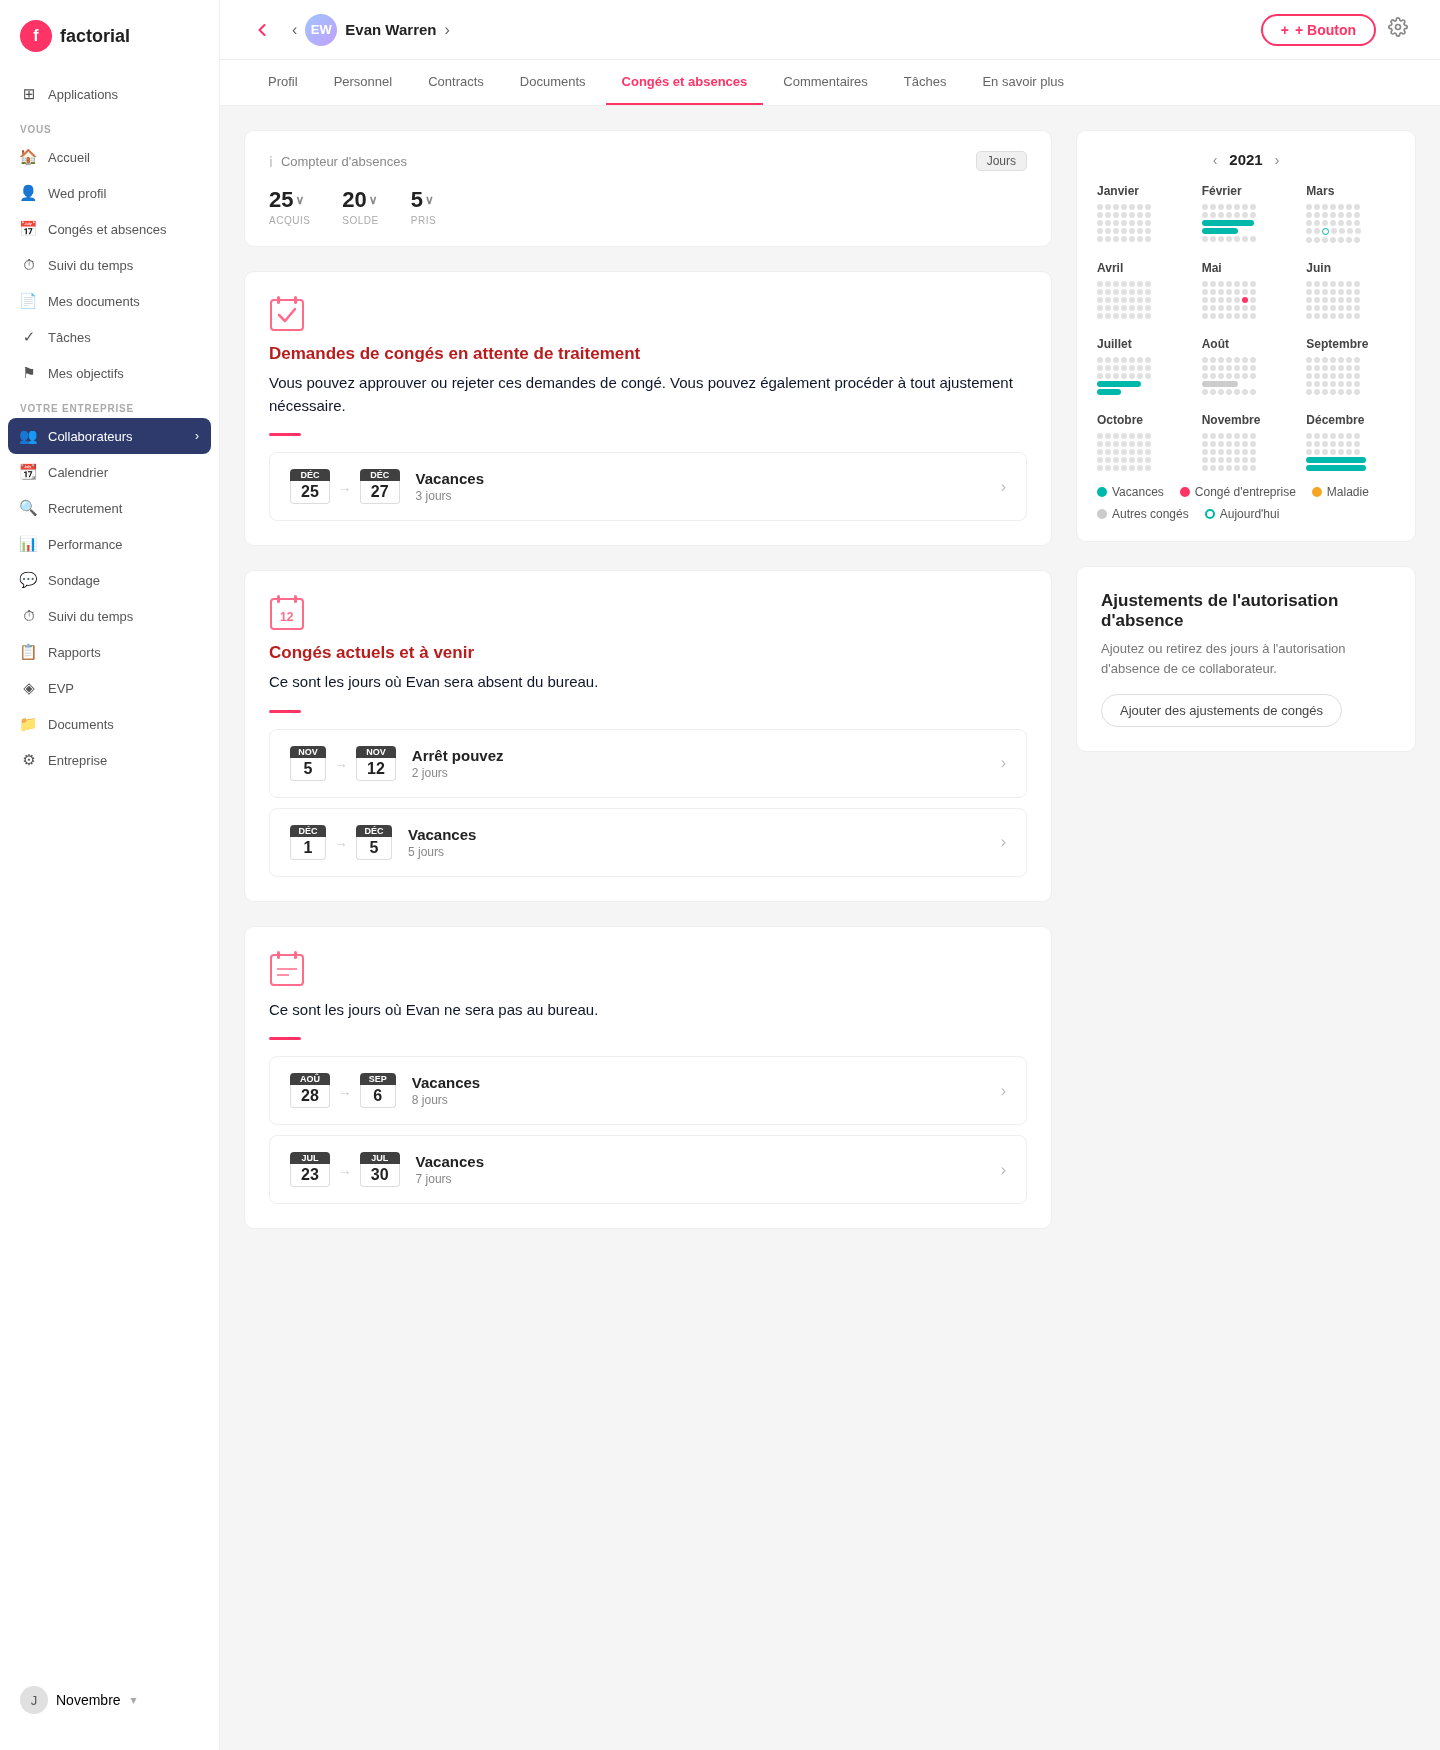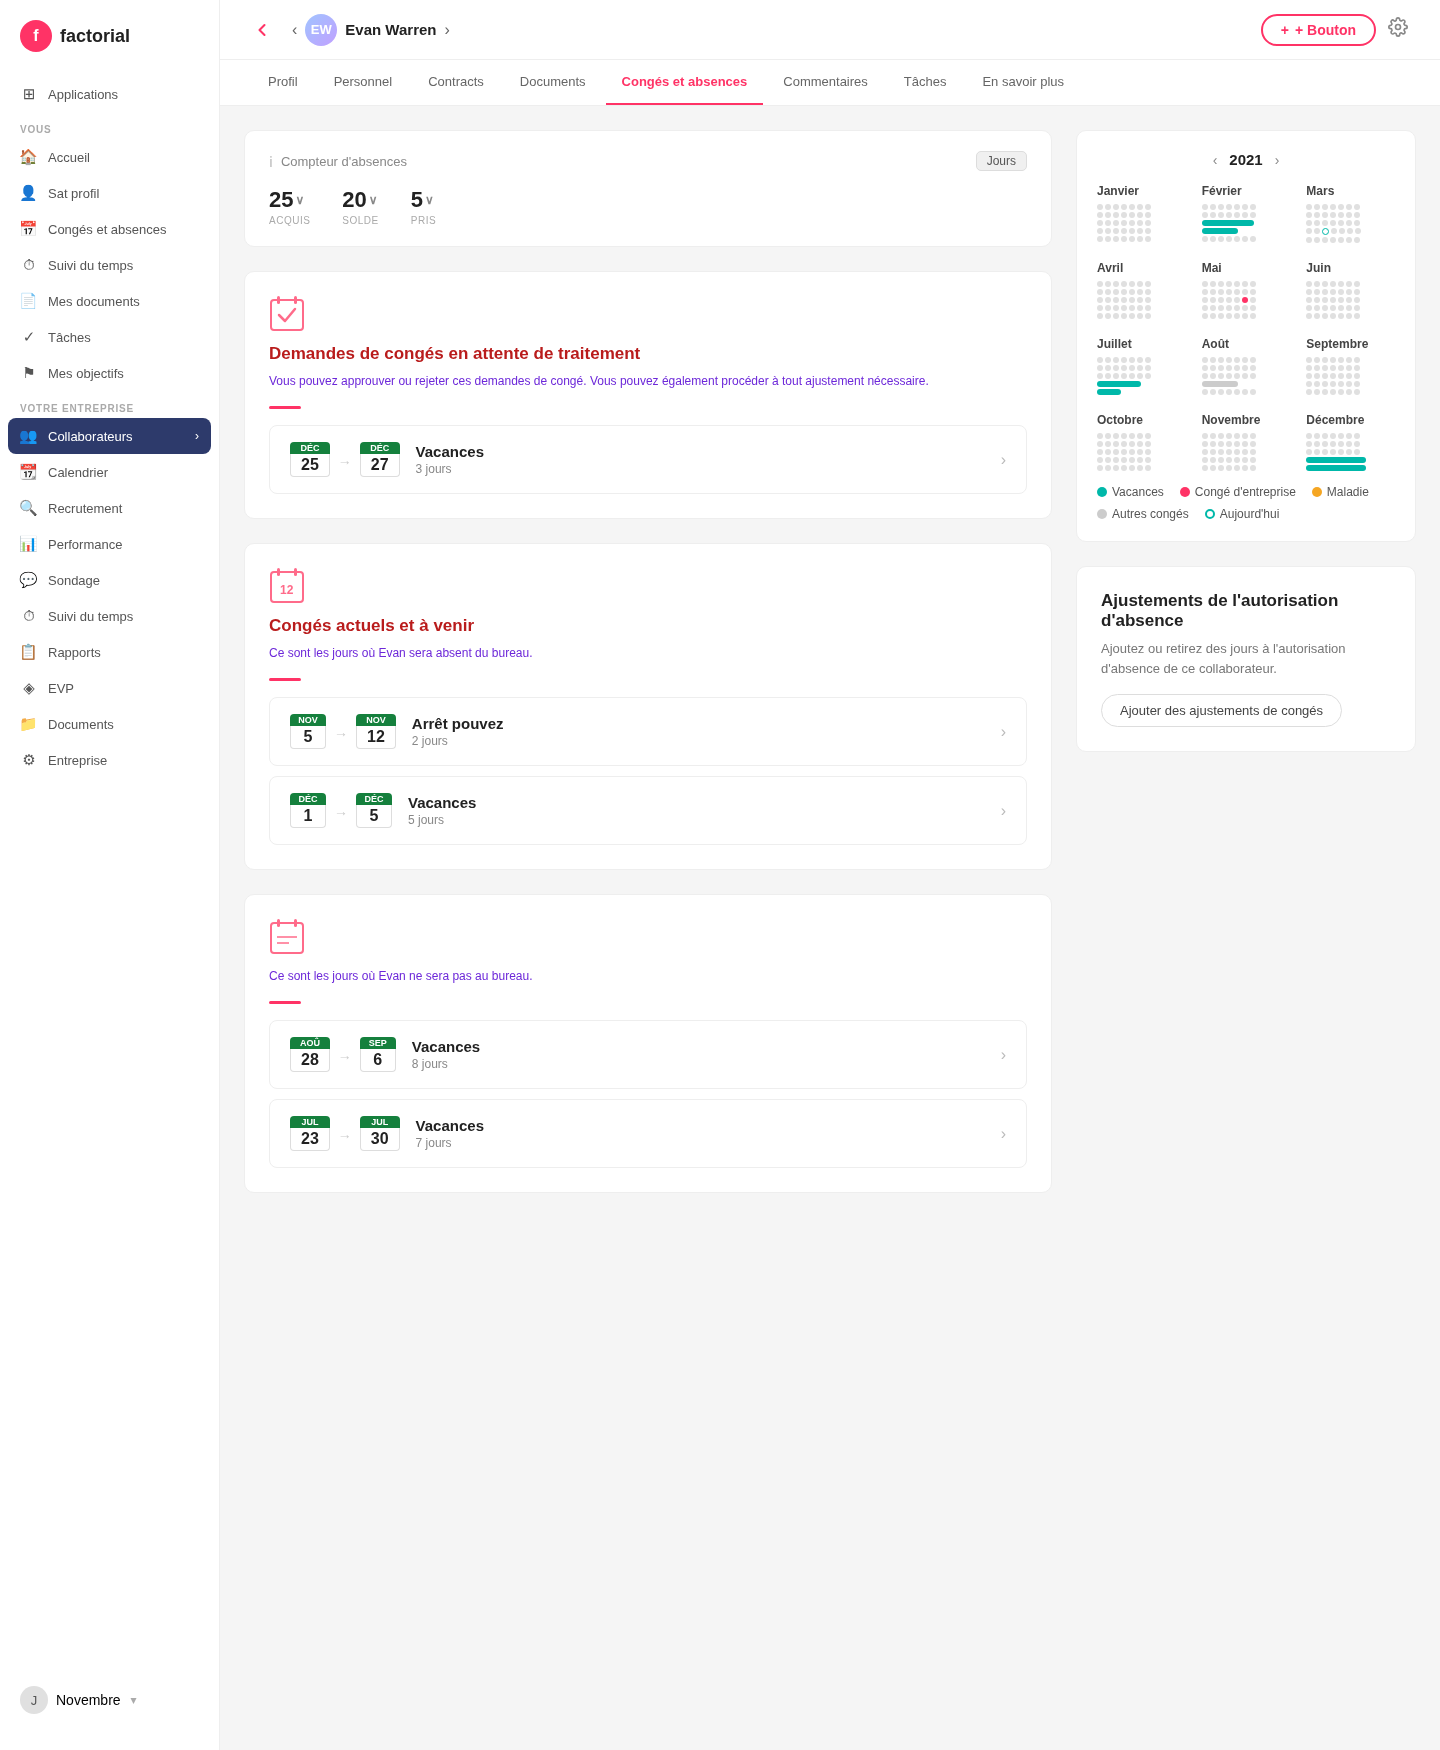--- a/index.html
+++ b/index.html
@@ -51,29 +51,29 @@
     .counter-values { display: flex; gap: 32px; }
     .counter-item { text-align: center; }
     .counter-value { font-size: 22px; font-weight: 700; color: #222; display: flex; align-items: center; gap: 2px; }
     .counter-chevron { font-size: 12px; color: #888; }
     .counter-label { font-size: 10px; color: #aaa; text-transform: uppercase; letter-spacing: 0.05em; margin-top: 2px; }
 
     
     .section-card { background: #fff; border: 1px solid #eee; border-radius: 10px; padding: 24px; }
     .section-icon { width: 36px; height: 36px; margin-bottom: 12px; }
     .section-title { font-size: 17px; font-weight: 700; color: #b91c1c; margin-bottom: 8px; }
-    .section-desc { font-size: 12px; color: #6d28d9; line-height: 1.5; margin-bottom: 16px; }
+    .section-desc { font-size: 15px; color: #0f172a; line-height: 1.5; margin-bottom: 16px; }
     .section-divider { height: 3px; width: 32px; background: #ff3366; margin-bottom: 16px; border-radius: 2px; }
 
     
     .leave-item { border: 1px solid #eee; border-radius: 8px; padding: 16px 20px; display: flex; align-items: center; gap: 16px; margin-bottom: 10px; cursor: pointer; }
     .leave-item:last-child { margin-bottom: 0; }
     .leave-dates { display: flex; align-items: center; gap: 8px; }
     .date-badge { text-align: center; }
-    .date-badge-month { background: #15803d; color: #fff; font-size: 9px; font-weight: 700; text-transform: uppercase; border-radius: 4px 4px 0 0; padding: 1px 8px; }
+    .date-badge-month { background: #404040; color: #fff; font-size: 9px; font-weight: 700; text-transform: uppercase; border-radius: 4px 4px 0 0; padding: 1px 8px; }
     .date-badge-day { border: 1px solid #ddd; border-top: none; border-radius: 0 0 4px 4px; padding: 2px 10px; font-size: 16px; font-weight: 700; color: #222; min-width: 36px; text-align: center; }
     .date-arrow { color: #ccc; font-size: 14px; }
     .leave-info { flex: 1; }
     .leave-name { font-size: 15px; font-weight: 600; color: #222; }
     .leave-days { font-size: 12px; color: #888; margin-top: 2px; }
     .leave-chevron { color: #bbb; font-size: 16px; }
 
     
     .calendar-panel { background: #fff; border: 1px solid #eee; border-radius: 10px; padding: 20px; }
     .calendar-year-nav { display: flex; align-items: center; justify-content: center; gap: 12px; margin-bottom: 16px; font-size: 15px; font-weight: 600; color: #222; }
@@ -119,21 +119,21 @@
   </div>
 
   <div class="sidebar-section-label">VOUS</div>
 
   <div class="sidebar-item">
     <span class="icon">🏠</span>
     <span>Accueil</span>
   </div>
   <div class="sidebar-item">
     <span class="icon">👤</span>
-    <span>Sat profil</span>
+    <span>Wed profil</span>
   </div>
   <div class="sidebar-item">
     <span class="icon">📅</span>
     <span>Congés et absences</span>
   </div>
   <div class="sidebar-item">
     <span class="icon">⏱</span>
     <span>Suivi du temps</span>
   </div>
   <div class="sidebar-item">

